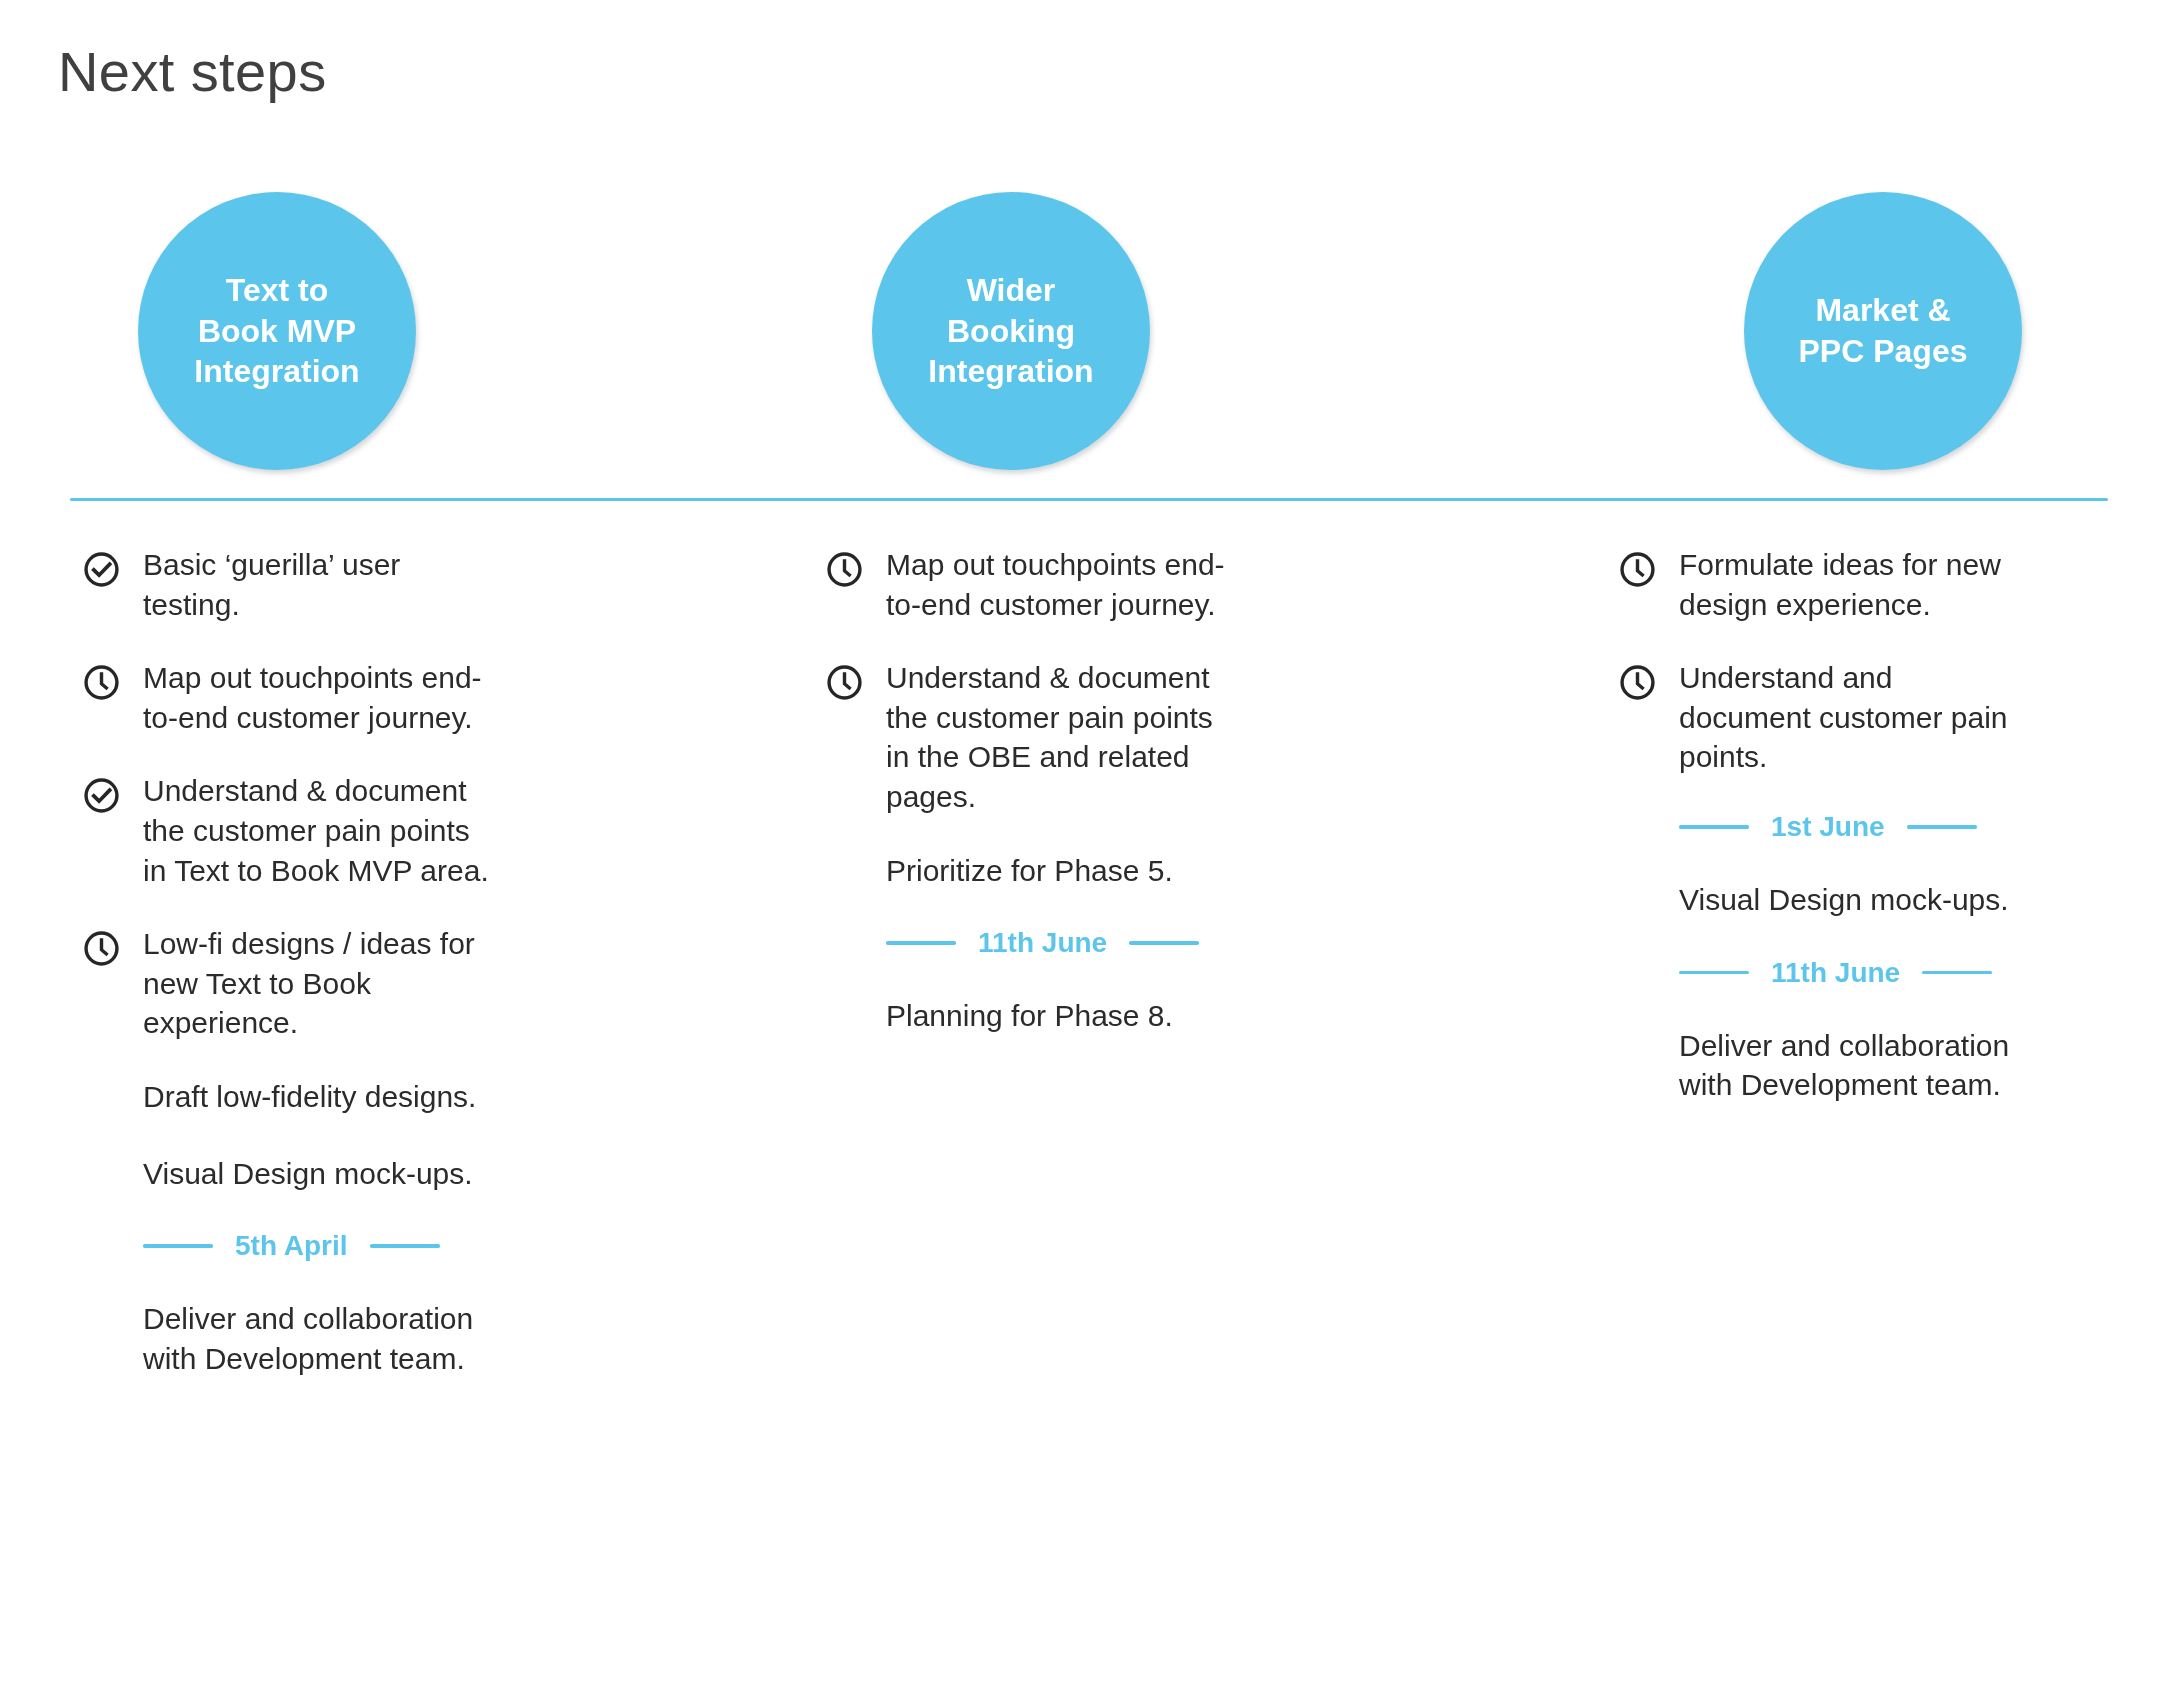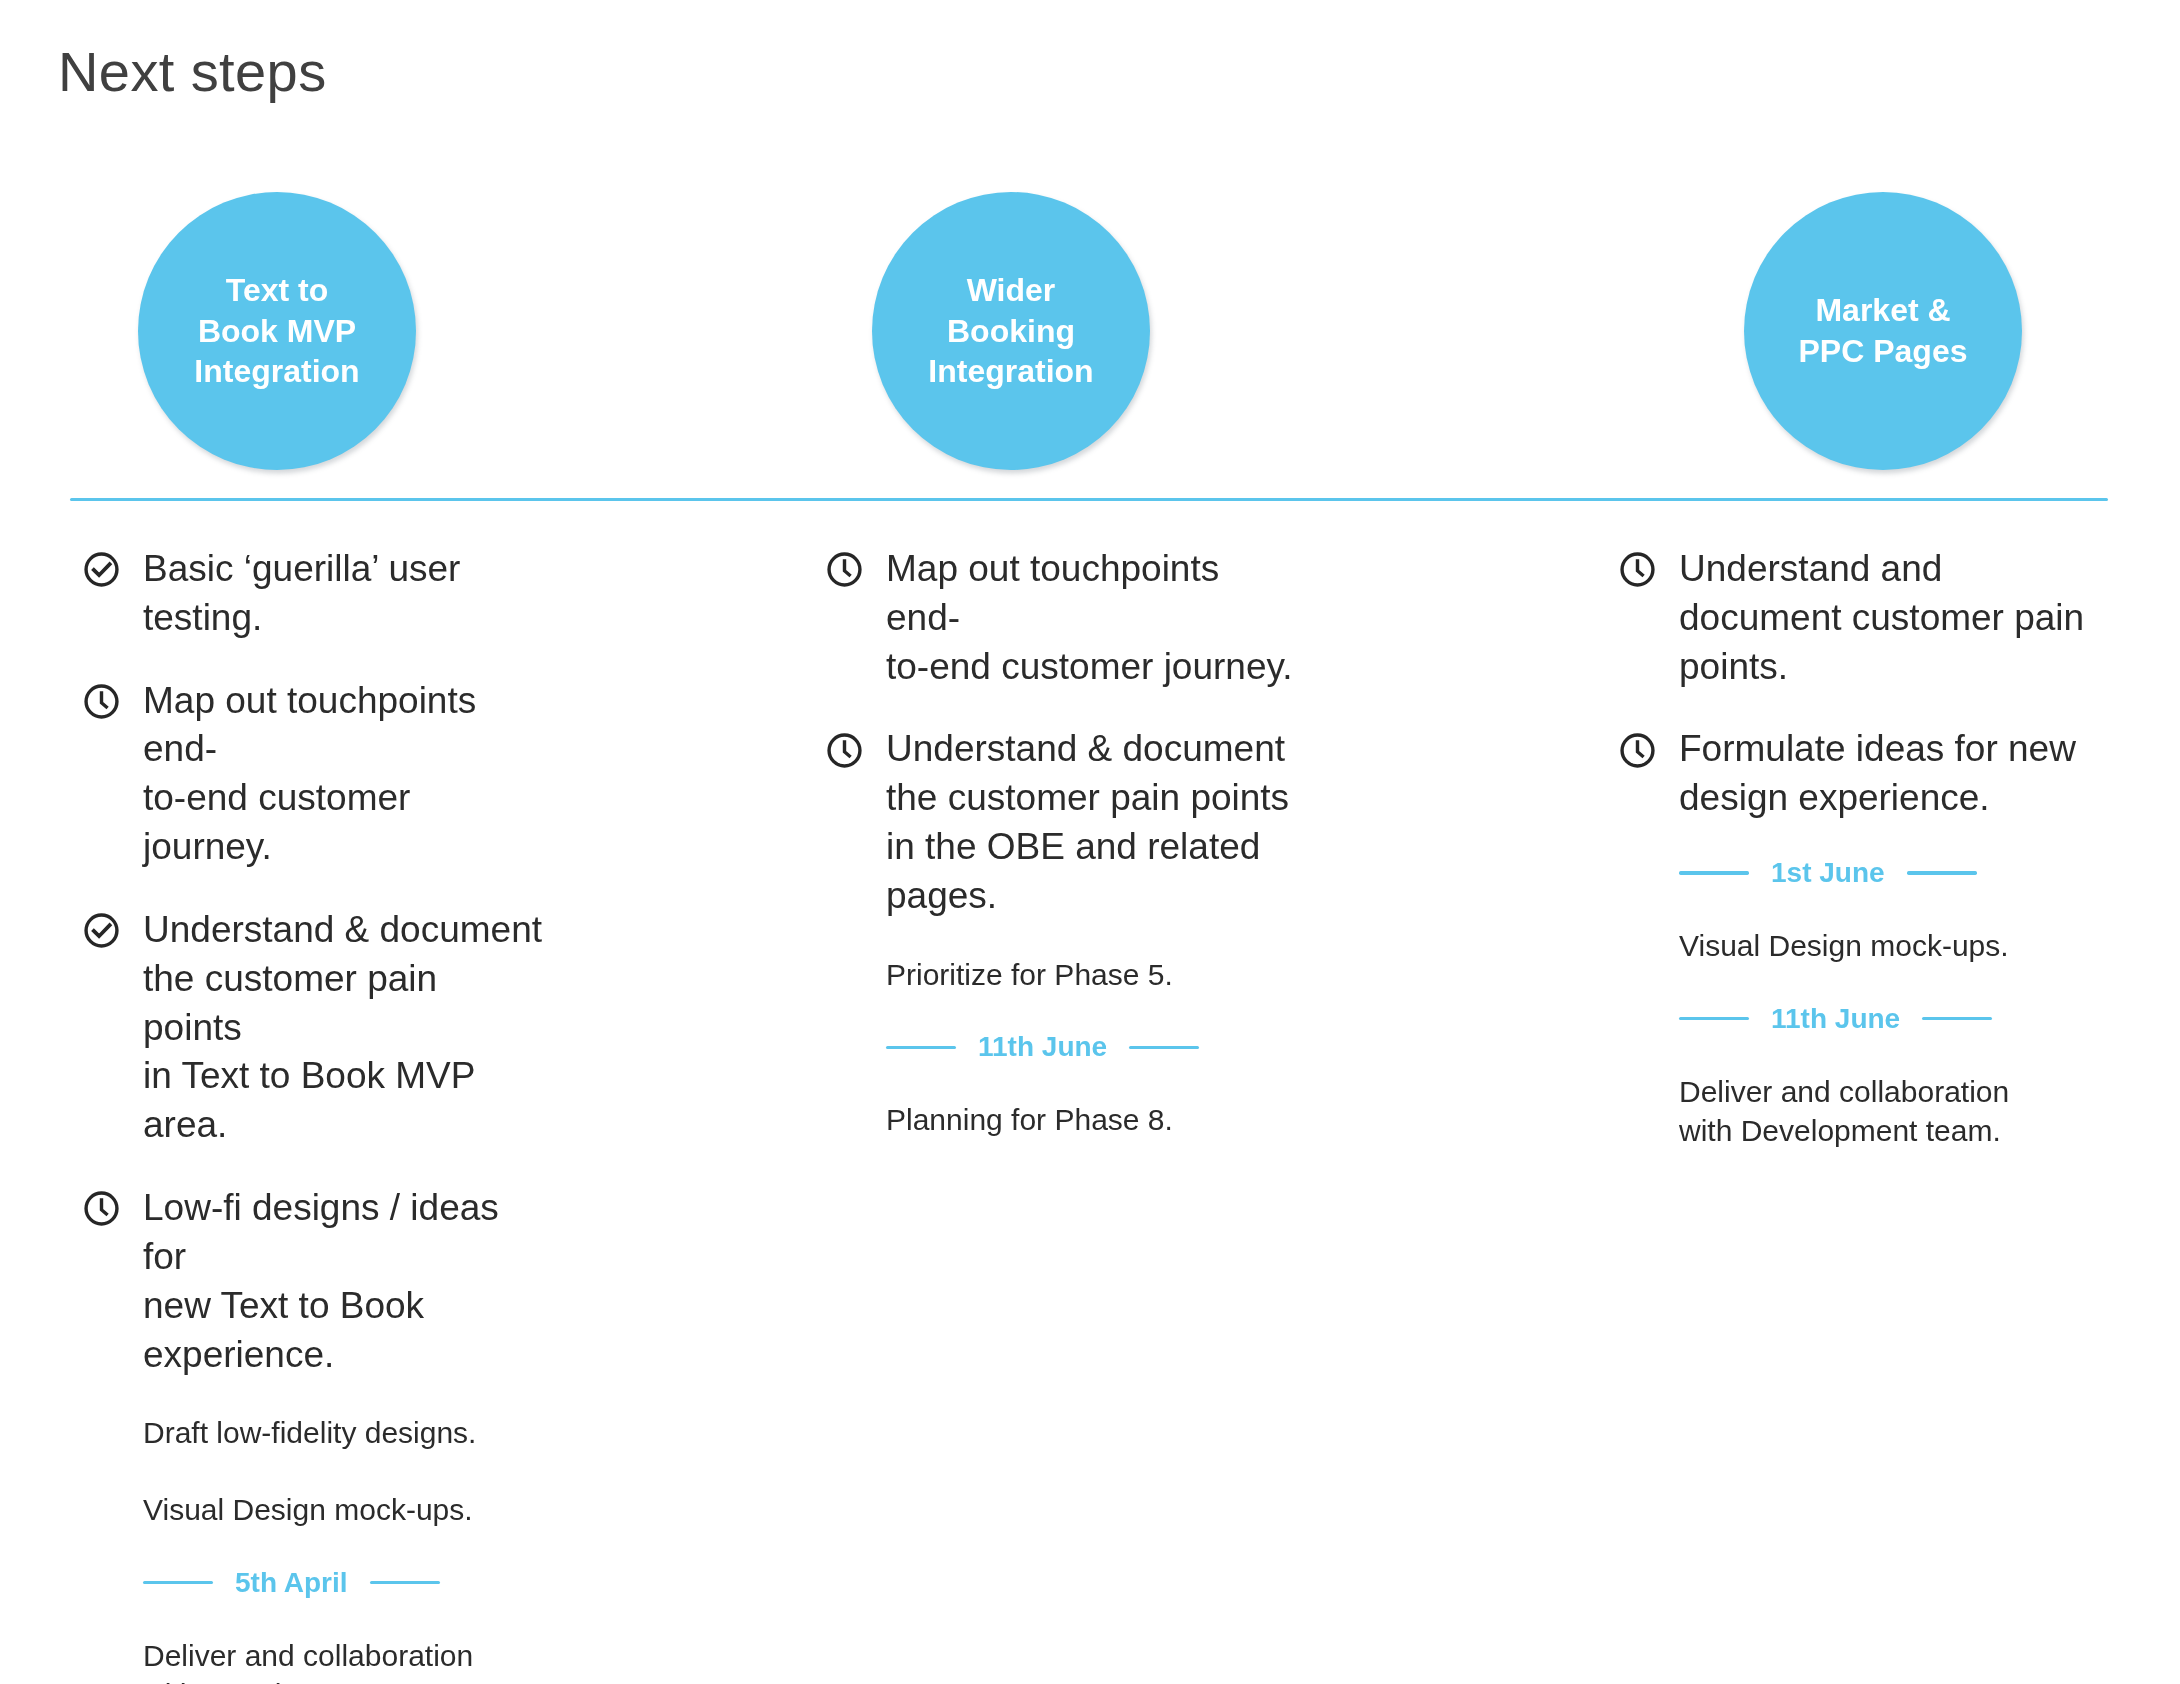--- a/index.html
+++ b/index.html
@@ -93,21 +93,21 @@
   }
   .bullet .icon {
     flex: 0 0 auto;
     width: 39px;
     height: 39px;
     margin-top: 5.1px;
     margin-right: 22px;
   }
   .bullet .icon svg { display: block; width: 39px; height: 39px; }
   .bullet .btext {
-    font-size: 37px;
+    font-size: 30px;
     line-height: 1.32;
     color: #2B2B2B;
     white-space: pre-line;
     max-width: 409px;
   }
 
   
   .para {
     font-size: 30px;
     line-height: 1.32;
@@ -253,33 +253,33 @@
       <div class="para">Planning for Phase 8.</div>
     </div>
   <div class="column col-3">
       <div class="bullet">
         <span class="icon">
           <svg viewBox="0 0 48 48">
             <circle cx="24" cy="24" r="19" fill="none" stroke="#262626" stroke-width="4.2"></circle>
             <path d="M24 11.5 L24 25.5 L31.5 32" fill="none" stroke="#262626" stroke-width="4.2" stroke-linecap="butt"></path>
           </svg>
         </span>
+        <span class="btext">Formulate ideas for new
+design experience.</span>
+      </div>
+      <div class="bullet">
+        <span class="icon">
+          <svg viewBox="0 0 48 48">
+            <circle cx="24" cy="24" r="19" fill="none" stroke="#262626" stroke-width="4.2"></circle>
+            <path d="M24 11.5 L24 25.5 L31.5 32" fill="none" stroke="#262626" stroke-width="4.2" stroke-linecap="butt"></path>
+          </svg>
+        </span>
         <span class="btext">Understand and
 document customer pain
 points.</span>
-      </div>
-      <div class="bullet">
-        <span class="icon">
-          <svg viewBox="0 0 48 48">
-            <circle cx="24" cy="24" r="19" fill="none" stroke="#262626" stroke-width="4.2"></circle>
-            <path d="M24 11.5 L24 25.5 L31.5 32" fill="none" stroke="#262626" stroke-width="4.2" stroke-linecap="butt"></path>
-          </svg>
-        </span>
-        <span class="btext">Formulate ideas for new
-design experience.</span>
       </div>
       <div class="date-divider">
         <span class="rule"></span>
         <span class="date-label">1st June</span>
         <span class="rule"></span>
       </div>
       <div class="para">Visual Design mock-ups.</div>
       <div class="date-divider">
         <span class="rule"></span>
         <span class="date-label">11th June</span>

